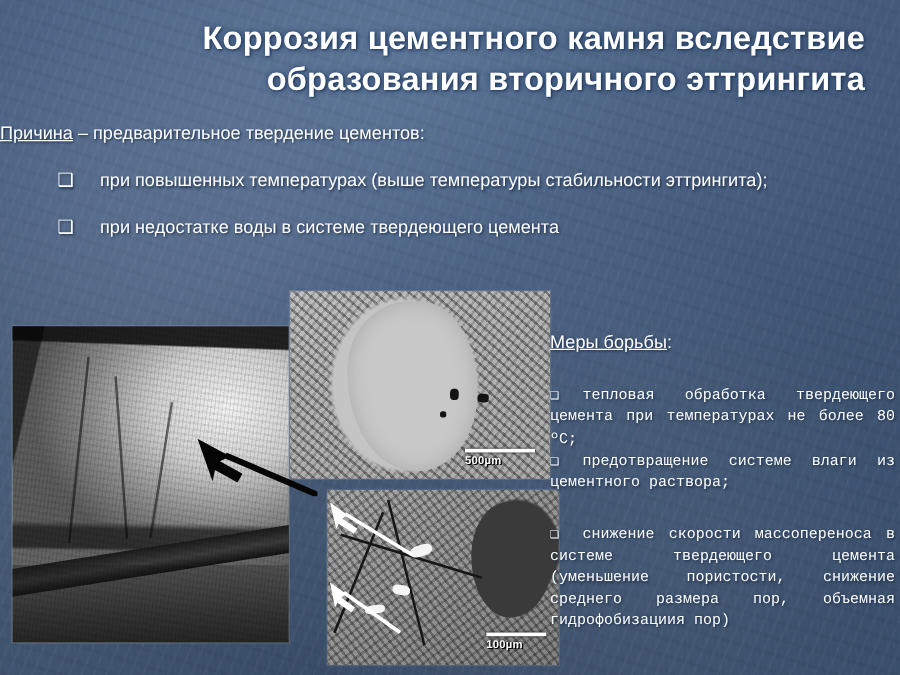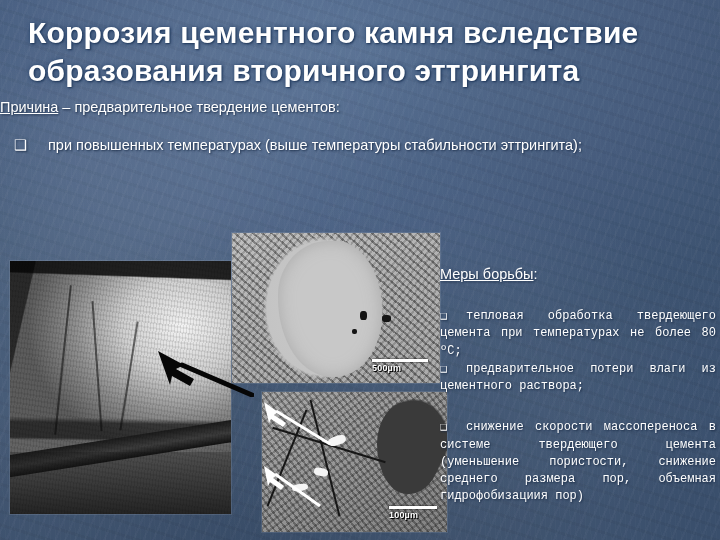--- a/index.html
+++ b/index.html
@@ -38,22 +38,22 @@
   #slide .tex3 {
     background-image:
       repeating-linear-gradient(87deg, rgba(255,255,255,0.028) 0 1px, rgba(255,255,255,0) 1px 5px);
     opacity: .6;
   }
 
   
   .title {
     position: absolute;
     left: 28px; top: 14px; width: 664px;
-    text-align: left;
-    font-size: 30px;
+    text-align: right;
+    font-size: 26px;
     line-height: 1.27;
     font-weight: 700;
     color: #ffffff;
     text-shadow: 0 0 5px rgba(40,70,110,.95), 1px 1px 2px rgba(20,40,70,.85);
     z-index: 6;
     letter-spacing: .2px;
   }
 
   
   .lead {
@@ -69,21 +69,21 @@
 
   
   .bullets {
     position: absolute;
     left: 14px; top: 135px; width: 690px;
     z-index: 6;
     font-size: 14.5px;
     color: #ffffff;
     text-shadow: 1px 1px 2px rgba(22,40,66,.9);
   }
-  .bullet-row { margin-bottom: 16px; line-height: 1.42; }
+  .bullet-row { margin-bottom: 16px; line-height: 1.42; margin-left: 32px; }
   .bullet-row .sq {
     display: inline-block;
     width: 34px;
     color: #ffffff;
   }
   .bullet-row .btxt { display: inline; }
 
   
   .measures-head {
     position: absolute;
@@ -245,20 +245,23 @@
   <div class="title">Коррозия цементного камня вследствие образования вторичного эттрингита</div>
 
   <div class="lead">
     <span class="u">Причина</span><span> – предварительное твердение цементов:</span>
   </div>
 
   <div class="bullets">
     <div class="bullet-row">
       <span class="sq">❑</span><span class="btxt">при повышенных температурах (выше температуры стабильности эттрингита);</span>
     </div>
+    <div class="bullet-row">
+      <span class="sq">❑</span><span class="btxt">при недостатке воды в системе твердеющего цемента</span>
+    </div>
   </div>
 
   <div class="photo" id="photo-structure">
     <div class="beam"></div>
     <div class="crackA"></div>
     <div class="crackB"></div>
     <div class="crackC"></div>
     <div class="darkbottom"></div>
     <div class="grain"></div>
   </div>
@@ -305,20 +308,20 @@
 
   <div class="measures-head">
     <span class="u">Меры борьбы</span><span>:</span>
   </div>
 
   <div class="measures">
     <p>
       <span class="sq">❑</span><span>тепловая обработка твердеющего цемента при температурах не более 80 ºС;</span>
     </p>
     <p>
-      <span class="sq">❑</span><span>предварительное потери влаги из цементного раствора;</span>
+      <span class="sq">❑</span><span>предотвращение системе влаги из цементного раствора;</span>
     </p>
     <p>
       <span class="sq">❑</span><span>снижение скорости массопереноса в системе твердеющего цемента (уменьшение пористости, снижение среднего размера пор, объемная гидрофобизациия пор)</span>
     </p>
   </div>
 
 </div>
 
 </body></html>

